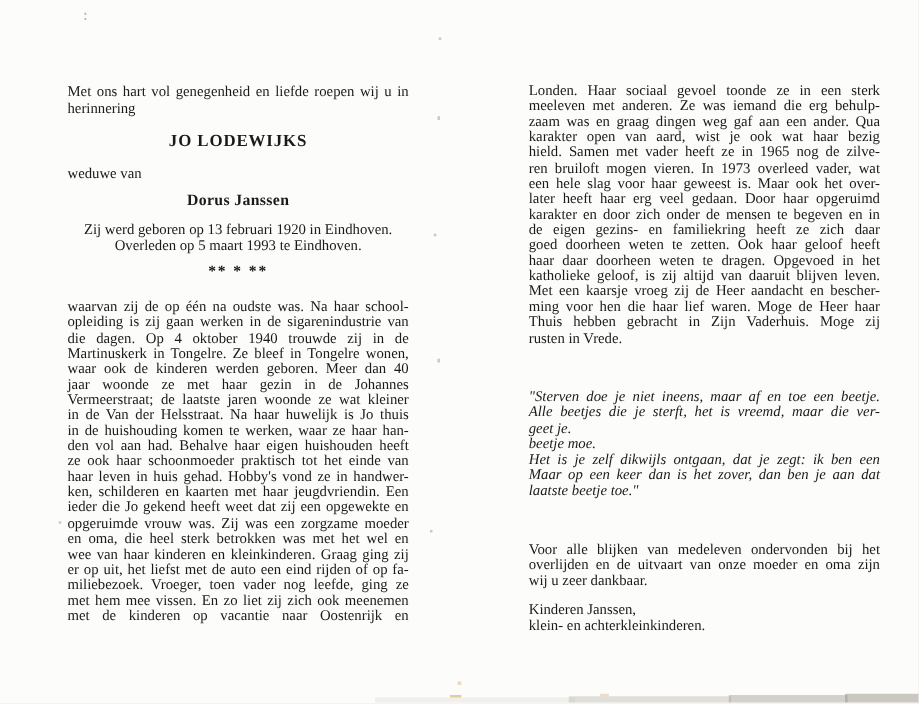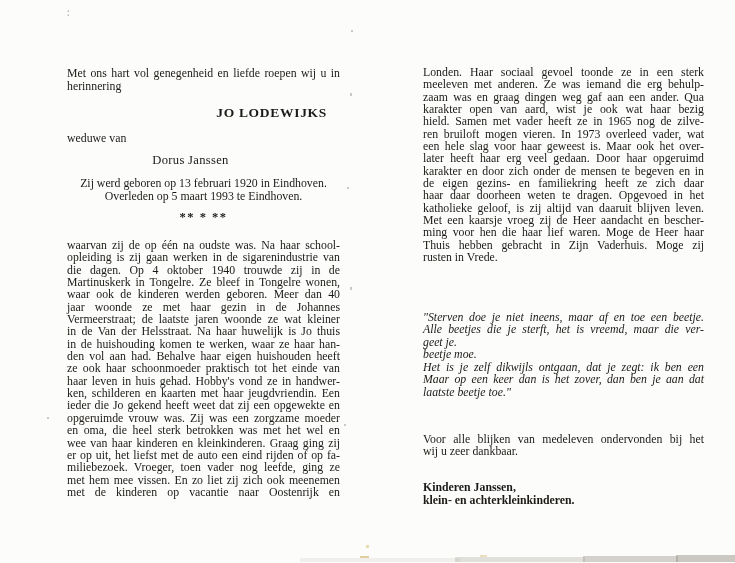--- a/index.html
+++ b/index.html
@@ -18,34 +18,34 @@
   .ln {
     font-size: 11.8px;
     line-height: 12.35px;
     text-align: justify;
     text-align-last: justify;
     white-space: normal;
   }
   .ln-end { text-align-last: left; }
   .center .ln, .center .ln-end { text-align: right; text-align-last: center; }
   .wide .ln { line-height: 13.4px; }
-  .sigline .ln { line-height: 13.2px; font-weight: bold; }
+  .sigline .ln { line-height: 13.2px; }
   .italic .ln { font-style: italic; line-height: 12.45px; }
   
-  .col-left-x { left: 54px; width: 273px; margin-left: 13px; }
+  .col-left-x { left: 54px; width: 273px; }
   .col-right-x { left: 423px; width: 281px; }
   .intro { top: 67px; }
   .name-heading {
-    top: 105px; margin: 0; text-align: right;
+    top: 105px; margin: 0; text-align: center;
     font-size: 13.5px; font-weight: bold; letter-spacing: 0.7px;
   }
   .relation { top: 131px; text-align: left; font-size: 11.8px; }
   .spouse-heading {
     top: 153px; margin: 0; text-align: center;
-    font-size: 12.6px; font-weight: normal; letter-spacing: 0.3px;
+    font-size: 12.6px; font-weight: bold; letter-spacing: 0.3px;
   }
   .dates { top: 177px; }
   .separator {
     top: 210px; text-align: center; font-weight: bold;
     font-size: 12.5px; letter-spacing: 1.5px;
   }
   .left-body { top: 239px; }
   .right-body { top: 66px; }
   .quote { top: 311px; }
   .thanks { top: 433px; }
@@ -116,40 +116,42 @@
       <div class="ln">Londen. Haar sociaal gevoel toonde ze in een sterk</div>
       <div class="ln">meeleven met anderen. Ze was iemand die erg behulp-</div>
       <div class="ln">zaam was en graag dingen weg gaf aan een ander. Qua</div>
       <div class="ln">karakter open van aard, wist je ook wat haar bezig</div>
       <div class="ln">hield. Samen met vader heeft ze in 1965 nog de zilve-</div>
       <div class="ln">ren bruiloft mogen vieren. In 1973 overleed vader, wat</div>
       <div class="ln">een hele slag voor haar geweest is. Maar ook het over-</div>
       <div class="ln">later heeft haar erg veel gedaan. Door haar opgeruimd</div>
       <div class="ln">karakter en door zich onder de mensen te begeven en in</div>
       <div class="ln">de eigen gezins- en familiekring heeft ze zich daar</div>
+      <div class="ln">goed doorheen weten te zetten. Ook haar geloof heeft</div>
       <div class="ln">haar daar doorheen weten te dragen. Opgevoed in het</div>
       <div class="ln">katholieke geloof, is zij altijd van daaruit blijven leven.</div>
       <div class="ln">Met een kaarsje vroeg zij de Heer aandacht en bescher-</div>
       <div class="ln">ming voor hen die haar lief waren. Moge de Heer haar</div>
       <div class="ln">Thuis hebben gebracht in Zijn Vaderhuis. Moge zij</div>
       <div class="ln ln-end">rusten in Vrede.</div>
     </div>
 
   <div class="block col-right-x quote italic">
       <div class="ln">"Sterven doe je niet ineens, maar af en toe een beetje.</div>
       <div class="ln">Alle beetjes die je sterft, het is vreemd, maar die ver-</div>
       <div class="ln ln-end">geet je.</div>
       <div class="ln ln-end">beetje moe.</div>
       <div class="ln">Het is je zelf dikwijls ontgaan, dat je zegt: ik ben een</div>
       <div class="ln">Maar op een keer dan is het zover, dan ben je aan dat</div>
       <div class="ln ln-end">laatste beetje toe."</div>
     </div>
 
   <div class="block col-right-x thanks">
       <div class="ln">Voor alle blijken van medeleven ondervonden bij het</div>
+      <div class="ln">overlijden en de uitvaart van onze moeder en oma zijn</div>
       <div class="ln ln-end">wij u zeer dankbaar.</div>
     </div>
 
   <div class="block col-right-x signature sigline">
       <div class="ln ln-end">Kinderen Janssen,</div>
       <div class="ln ln-end">klein- en achterkleinkinderen.</div>
     </div>
 
   <div class="speck-colon">:</div>
   <div class="speck" style="left:351px; top:30px;  width:2px; height:2px;"></div>

